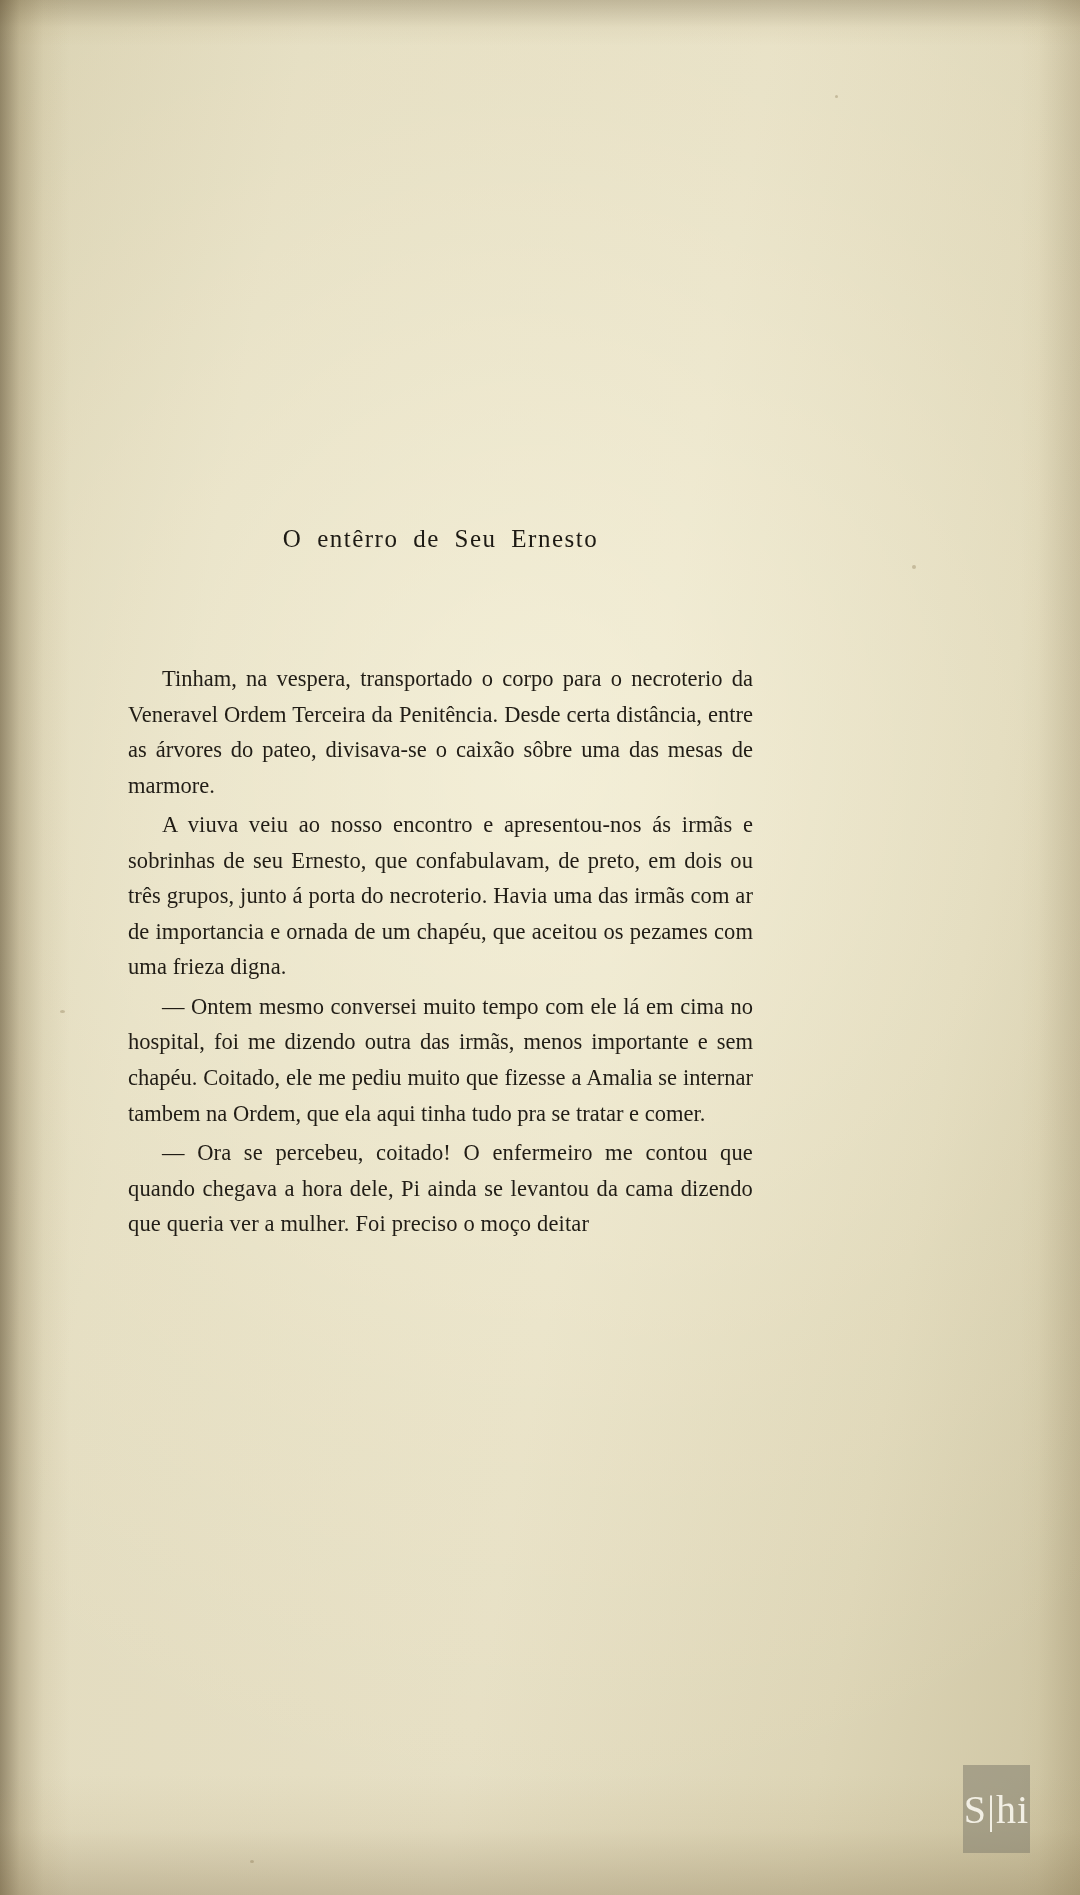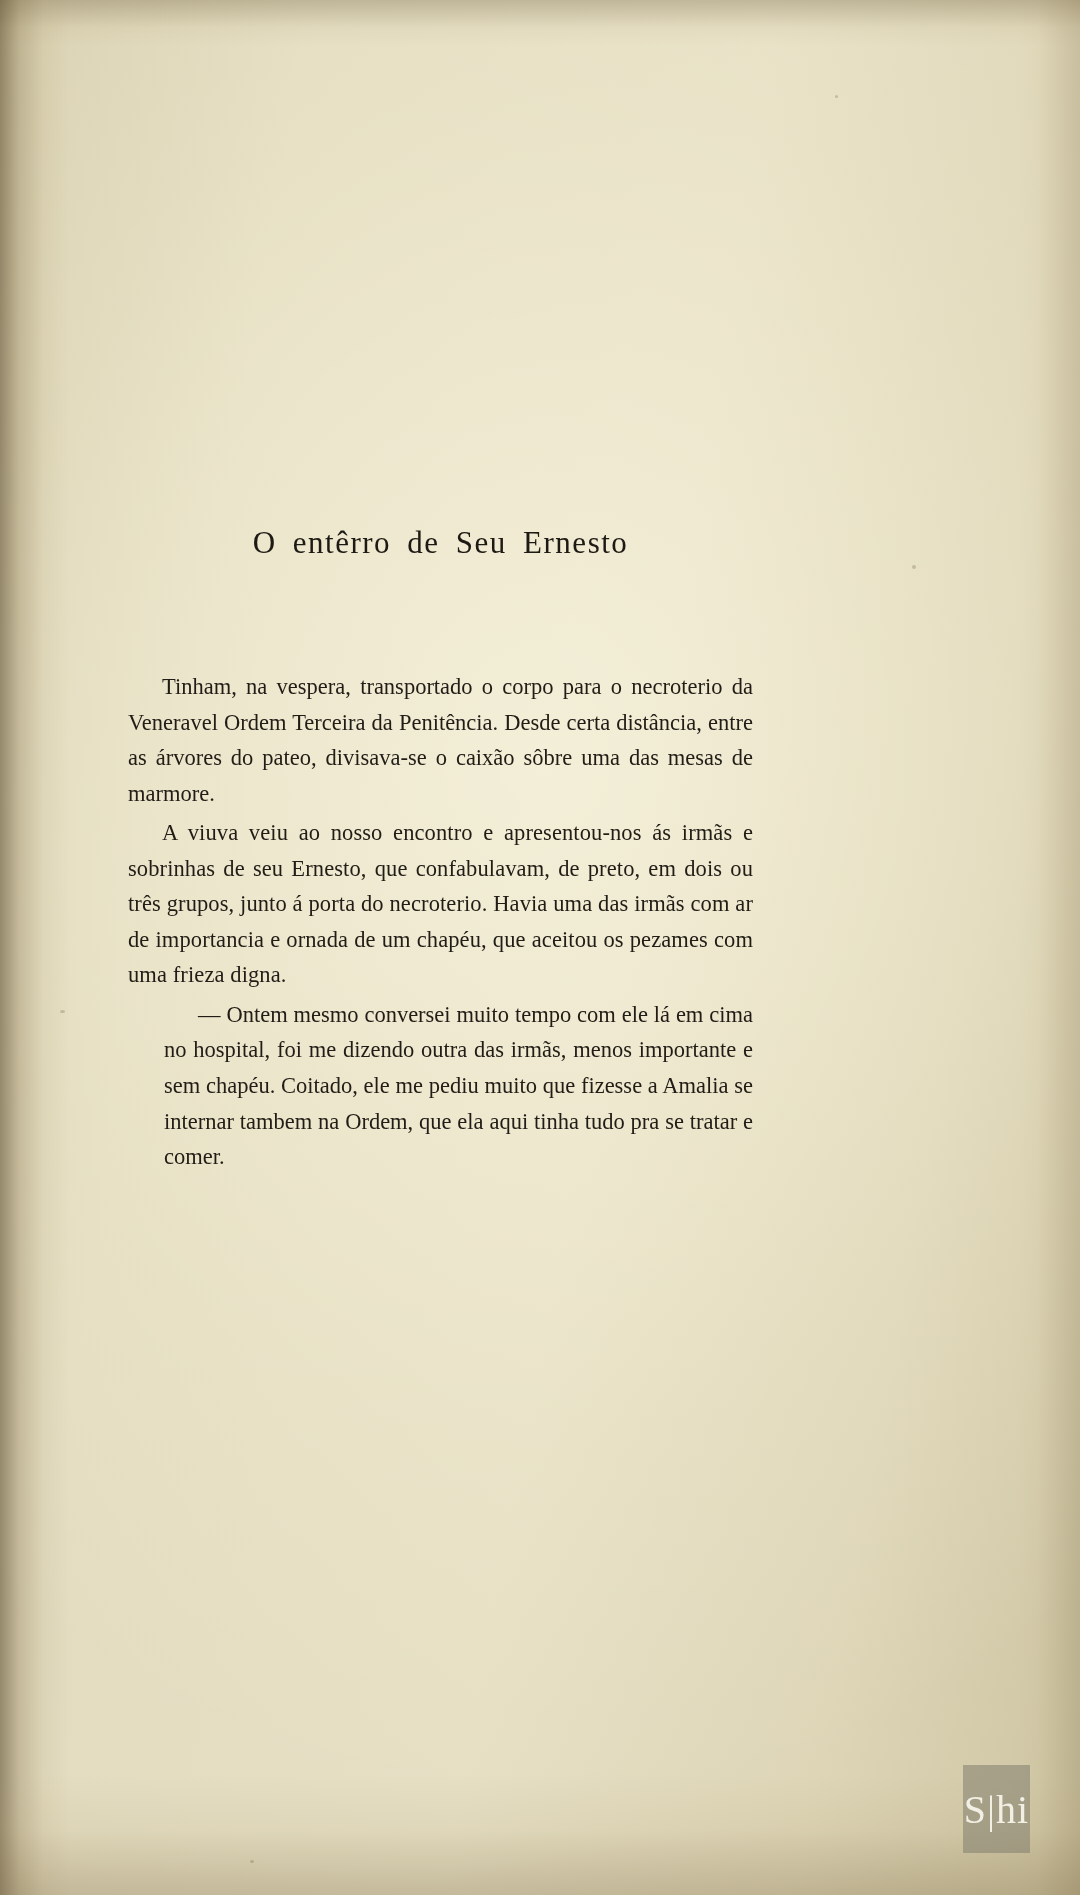--- a/index.html
+++ b/index.html
@@ -53,21 +53,21 @@
   }
 
   .content {
     position: absolute;
     left: 128px;
     top: 0;
     width: 625px;
   }
 
   .page-title {
-    font-size: 31px;
+    font-size: 25px;
     letter-spacing: 1.5px;
     color: #1d1a14;
     text-align: center;
     margin-top: 525px;
     margin-bottom: 0;
     font-weight: normal;
     word-spacing: 7px;
   }
 
   .body-text {
@@ -76,21 +76,20 @@
     font-size: 22.5px;
     line-height: 1.58;
     text-align: justify;
   }
   .body-text p {
     margin: 0 0 4px 0;
     text-indent: 34px;
   }
   .body-text p.dash {
     text-indent: 34px;
-    margin-left: 36px;
   }
 
   
   .body-text p:nth-child(2) { letter-spacing: 0.1px; }
   .body-text p:nth-child(4) { letter-spacing: 0.15px; }
 
   .speck {
     position: absolute;
     background: rgba(120,100,60,0.30);
     border-radius: 50%;
@@ -127,17 +126,18 @@
   <span class="speck" style="left:835px; top:95px; width:3px; height:3px;"></span>
   <span class="speck" style="left:250px; top:1860px; width:4px; height:3px;"></span>
 
   <div class="content">
     <h1 class="page-title">O entêrro de Seu Ernesto</h1>
 
     <div class="body-text">
       <p>Tinham, na vespera, transportado o corpo para o necroterio da Veneravel Ordem Terceira da Penitência. Desde certa distância, entre as árvores do pateo, divisava-se o caixão sôbre uma das mesas de marmore.</p>
       <p>A viuva veiu ao nosso encontro e apresentou-nos ás irmãs e sobrinhas de seu Ernesto, que confabulavam, de preto, em dois ou três grupos, junto á porta do necroterio. Havia uma das irmãs com ar de importancia e ornada de um chapéu, que aceitou os pezames com uma frieza digna.</p>
       <p class="dash">— Ontem mesmo conversei muito tempo com ele lá em cima no hospital, foi me dizendo outra das irmãs, menos importante e sem chapéu. Coitado, ele me pediu muito que fizesse a Amalia se internar tambem na Ordem, que ela aqui tinha tudo pra se tratar e comer.</p>
+      <p class="dash">— Ora se percebeu, coitado! O enfermeiro me contou que quando chegava a hora dele, Pi ainda se levantou da cama dizendo que queria ver a mulher. Foi preciso o moço deitar</p>
     </div>
   </div>
 
   <div class="watermark">S|hi</div>
 </div>
 
 </body></html>

